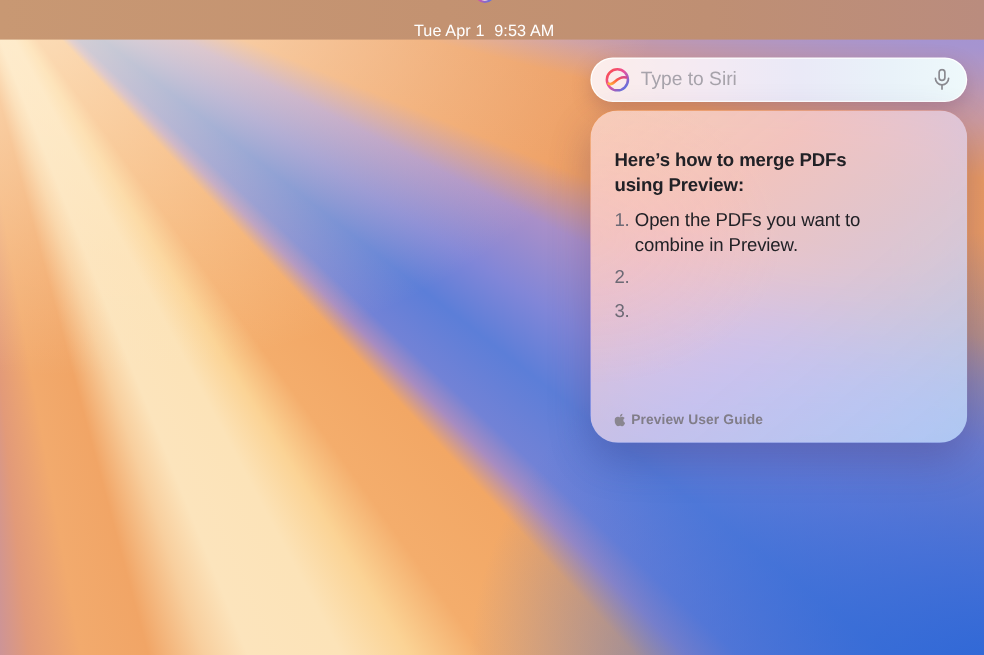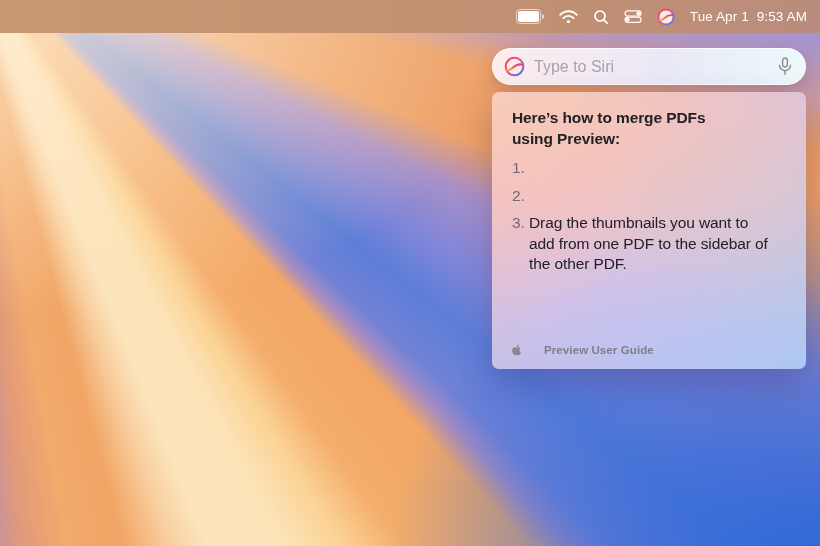--- a/index.html
+++ b/index.html
@@ -39,20 +39,21 @@
         #b28cba 90deg,
         #b28cba 360deg);
   }
 
   
   .menu-bar{
     position:absolute;top:0;left:0;right:0;height:33px;
     display:flex;align-items:center;justify-content:flex-end;
     gap:15px;padding-right:13px;box-sizing:border-box;
     background:linear-gradient(90deg,#c89873 0%,#c39271 45%,#bf8f73 72%,#ba8c7e 100%);
+    flex-direction:column;
   }
   .mb-item{display:flex;align-items:center;}
   .battery{display:flex;align-items:center;}
   .battery-body{width:21px;height:11px;border:1px solid rgba(255,255,255,.62);border-radius:3.5px;padding:1px;box-sizing:content-box;}
   .battery-fill{display:block;width:100%;height:100%;background:#fff;border-radius:2px;}
   .battery-nub{width:2px;height:4.5px;background:rgba(255,255,255,.62);border-radius:0 2px 2px 0;margin-left:1px;}
   .clock{display:flex;align-items:center;gap:8px;color:#fff;font-size:13.5px;letter-spacing:.1px;}
 
   
   .siri-input{
@@ -68,41 +69,41 @@
     font-family:"Liberation Sans", sans-serif;font-size:16px;color:#3a3a3e;
     padding:0;min-width:0;
   }
   .siri-input input::placeholder{color:#a7a3ab;opacity:1;}
   .orb{display:flex;align-items:center;}
   .mic-btn{display:flex;align-items:center;background:none;border:none;padding:0;cursor:pointer;}
 
   
   .siri-card{
     position:absolute;left:492px;top:92px;width:314px;height:277px;
-    box-sizing:border-box;border-radius:7px;
-    padding:16px 20px 13px 20px;
+    box-sizing:border-box;border-radius:23px;
+    padding:32px 20px 13px 20px;
     display:flex;flex-direction:column;
     background:
       radial-gradient(260px 200px at 0% 38%, rgba(248,193,184,0.55) 0%, rgba(248,193,184,0) 62%),
       linear-gradient(140deg, rgba(248,213,199,0.88) 0%, rgba(240,204,213,0.84) 30%, rgba(216,206,235,0.84) 58%, rgba(183,210,246,0.88) 100%);
     backdrop-filter:blur(26px) saturate(150%);
     -webkit-backdrop-filter:blur(26px) saturate(150%);
     box-shadow:0 14px 34px rgba(66,48,110,.30);
   }
   .card-heading{
     margin:0 0 9px 0;white-space:pre-line;
     font-size:15.5px;line-height:20.5px;font-weight:600;
     color:#212126;letter-spacing:-.1px;
   }
   .steps{display:flex;flex-direction:column;}
   .step{display:flex;margin-bottom:7px;}
   .step-num{flex:none;width:17px;color:#6d6a75;font-size:15.5px;line-height:20.5px;letter-spacing:-.1px;}
   .step-text{white-space:pre-line;color:#212126;font-size:15.5px;line-height:20.5px;letter-spacing:-.1px;}
   .card-source{
-    margin-top:auto;display:flex;align-items:center;gap:23px;
+    margin-top:auto;display:flex;align-items:center;gap:5px;
     color:#817d88;font-size:11.5px;font-weight:700;letter-spacing:.1px;
     cursor:pointer;
   }
 </style>
 </head>
 <body>
 
 <svg width="0" height="0" style="position:absolute" aria-hidden="true">
   <defs>
     <linearGradient id="siriRing" x1="0" y1="0" x2="1" y2="1">
@@ -183,29 +184,28 @@
   </button>
 </div>
 
 <div class="siri-card">
   <h1 class="card-heading">Here’s how to merge PDFs
 using Preview:</h1>
 
   <div class="steps">
     <div class="step">
       <span class="step-num">1.</span>
+      <span class="step-text">Open the PDFs you want to
+combine in Preview.</span>
     </div>
     <div class="step">
       <span class="step-num">2.</span>
     </div>
     <div class="step">
       <span class="step-num">3.</span>
-      <span class="step-text">Drag the thumbnails you want to
-add from one PDF to the sidebar of
-the other PDF.</span>
     </div>
   </div>
 
   <div class="card-source">
     <span style="display:flex;align-items:center;">
       <svg width="9" height="12" viewBox="0 0 384 512">
         <path fill="#8a8690" d="M318.7 268.7c-.2-36.7 16.4-64.4 50-84.8-18.8-26.9-47.2-41.7-84.7-44.6-35.5-2.8-74.3 20.7-88.5 20.7-15 0-49.4-19.7-76.4-19.7C63.3 140.3 4 184.8 4 273.5q0 39.3 14.4 81.2c12.8 36.7 59 126.7 107.2 125.2 25.2-.6 43-17.9 75.8-17.9 31.8 0 48.3 17.9 76.4 17.9 48.6-.7 90.4-82.5 102.6-119.3-65.2-30.7-61.7-90-61.7-91.9zm-56.6-164.2c27.3-32.4 24.8-61.9 24-72.5-24.1 1.4-52 16.4-67.9 34.9-17.5 19.8-27.8 44.3-25.6 71.9 26.1 2 49.9-11.4 69.5-34.3z"></path>
       </svg>
     </span>
     <span>Preview User Guide</span>

